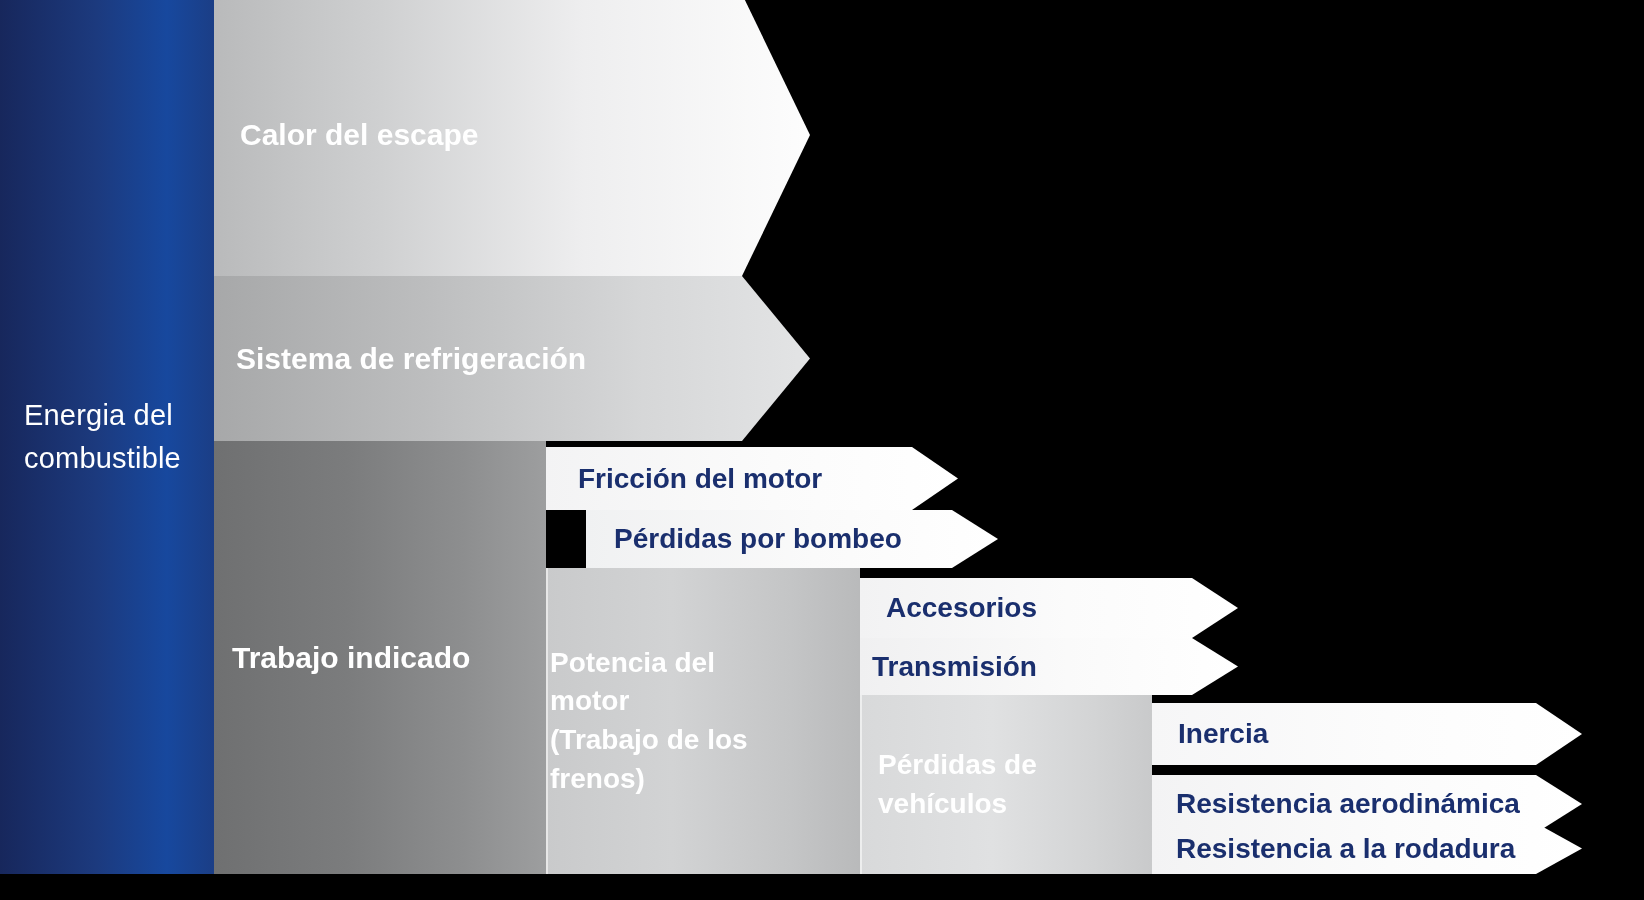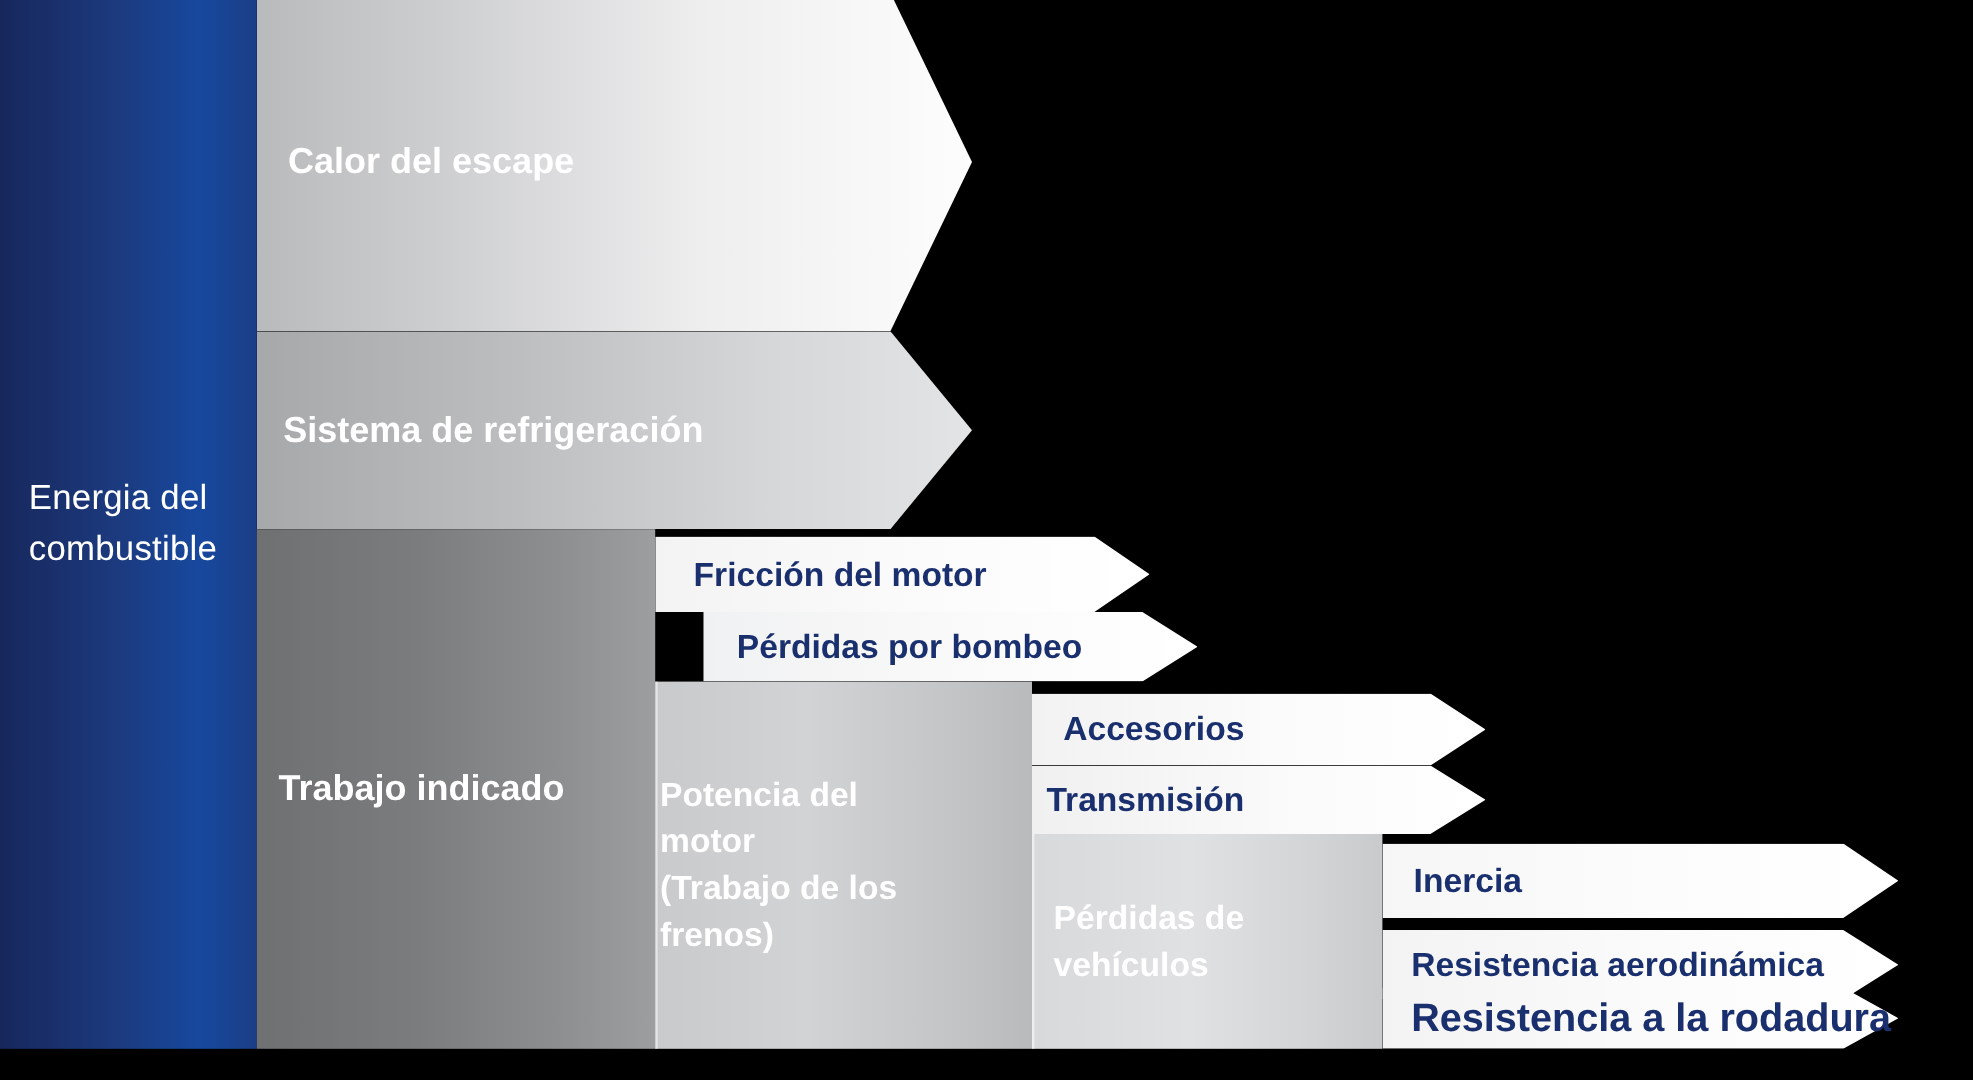--- a/index.html
+++ b/index.html
@@ -107,21 +107,21 @@
   #b-inercia { left: 1152px; top: 703px; width: 430px; height: 62px; }
   #b-inercia .chev-sm { background: linear-gradient(to right, #f6f6f7 0%, #fcfcfc 55%, #ffffff 100%); }
   #b-inercia .txt { color: #1a2f6e; font-size: 28px; margin-left: 26px; }
 
   #b-aero { left: 1152px; top: 775px; width: 430px; height: 58px; }
   #b-aero .chev-sm { background: linear-gradient(to right, #f3f3f4 0%, #fbfbfb 55%, #ffffff 100%); }
   #b-aero .txt { color: #1a2f6e; font-size: 28px; margin-left: 24px; white-space: nowrap; }
 
   #b-rodadura { left: 1152px; top: 823px; width: 430px; height: 51px; }
   #b-rodadura .chev-sm { background: linear-gradient(to right, #f3f3f4 0%, #fbfbfb 55%, #ffffff 100%); }
-  #b-rodadura .txt { color: #1a2f6e; font-size: 33px; margin-left: 24px; white-space: nowrap; }
+  #b-rodadura .txt { color: #1a2f6e; font-size: 28px; margin-left: 24px; white-space: nowrap; }
 
   
   .hair {
     position: absolute;
     background: rgba(255,255,255,.55);
     z-index: 4;
   }
 </style>
 </head>
 <body>

